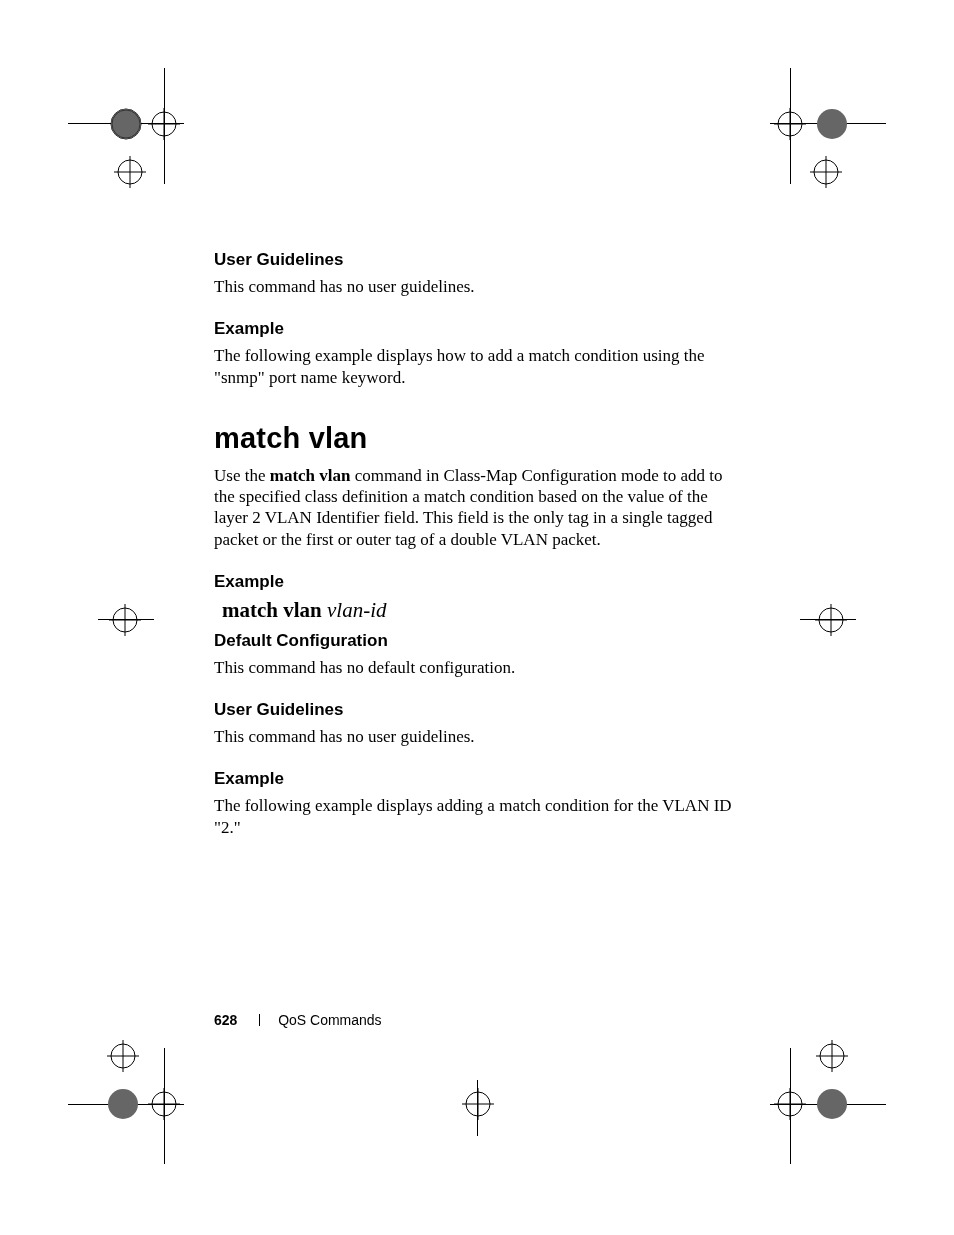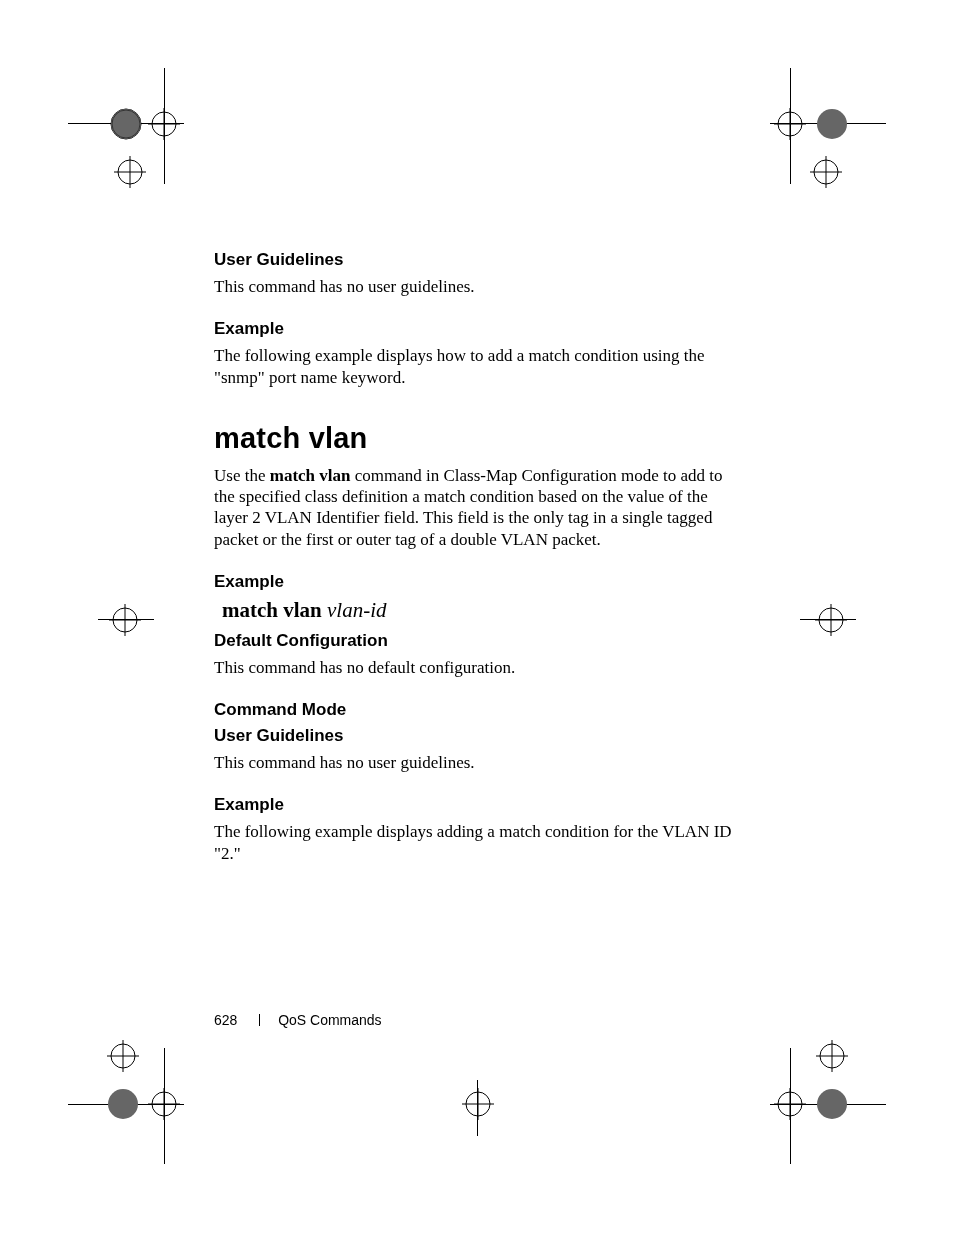--- a/index.html
+++ b/index.html
@@ -63,21 +63,21 @@
     margin: 0;
     line-height: 1.3;
   }
   .footer {
     position: absolute;
     left: 214px;
     top: 1012px;
     font-family: "Helvetica Neue", Helvetica, Arial, sans-serif;
     font-size: 14px;
   }
-  .footer .pg { font-weight: 400; }
+  .footer .pg { font-weight: 700; }
   .footer .sep {
     display: inline-block;
     margin: 0 14px 0 18px;
     border-left: 1px solid #000;
     height: 12px;
     vertical-align: -1px;
   }
   svg.reg { display: block; }
   .line-h { position: absolute; background: #000; height: 1px; }
   .line-v { position: absolute; background: #000; width: 1px; }
@@ -191,21 +191,20 @@
     <div class="section-head">Example</div>
     <div class="syntax-line">
       <span class="bold">match vlan</span>
       <span> </span>
       <span class="ital">vlan-id</span>
     </div>
 
     <div class="section-head">Default Configuration</div>
     <div class="body-text">This command has no default configuration.</div>
 
-    <div class="section-head">Command Mode</div>
 
     <div class="section-head">User Guidelines</div>
     <div class="body-text">This command has no user guidelines.</div>
 
     <div class="section-head">Example</div>
     <div class="body-text">The following example displays adding a match condition for the VLAN ID "2."</div>
 
   </div>
 
   <div class="footer">

